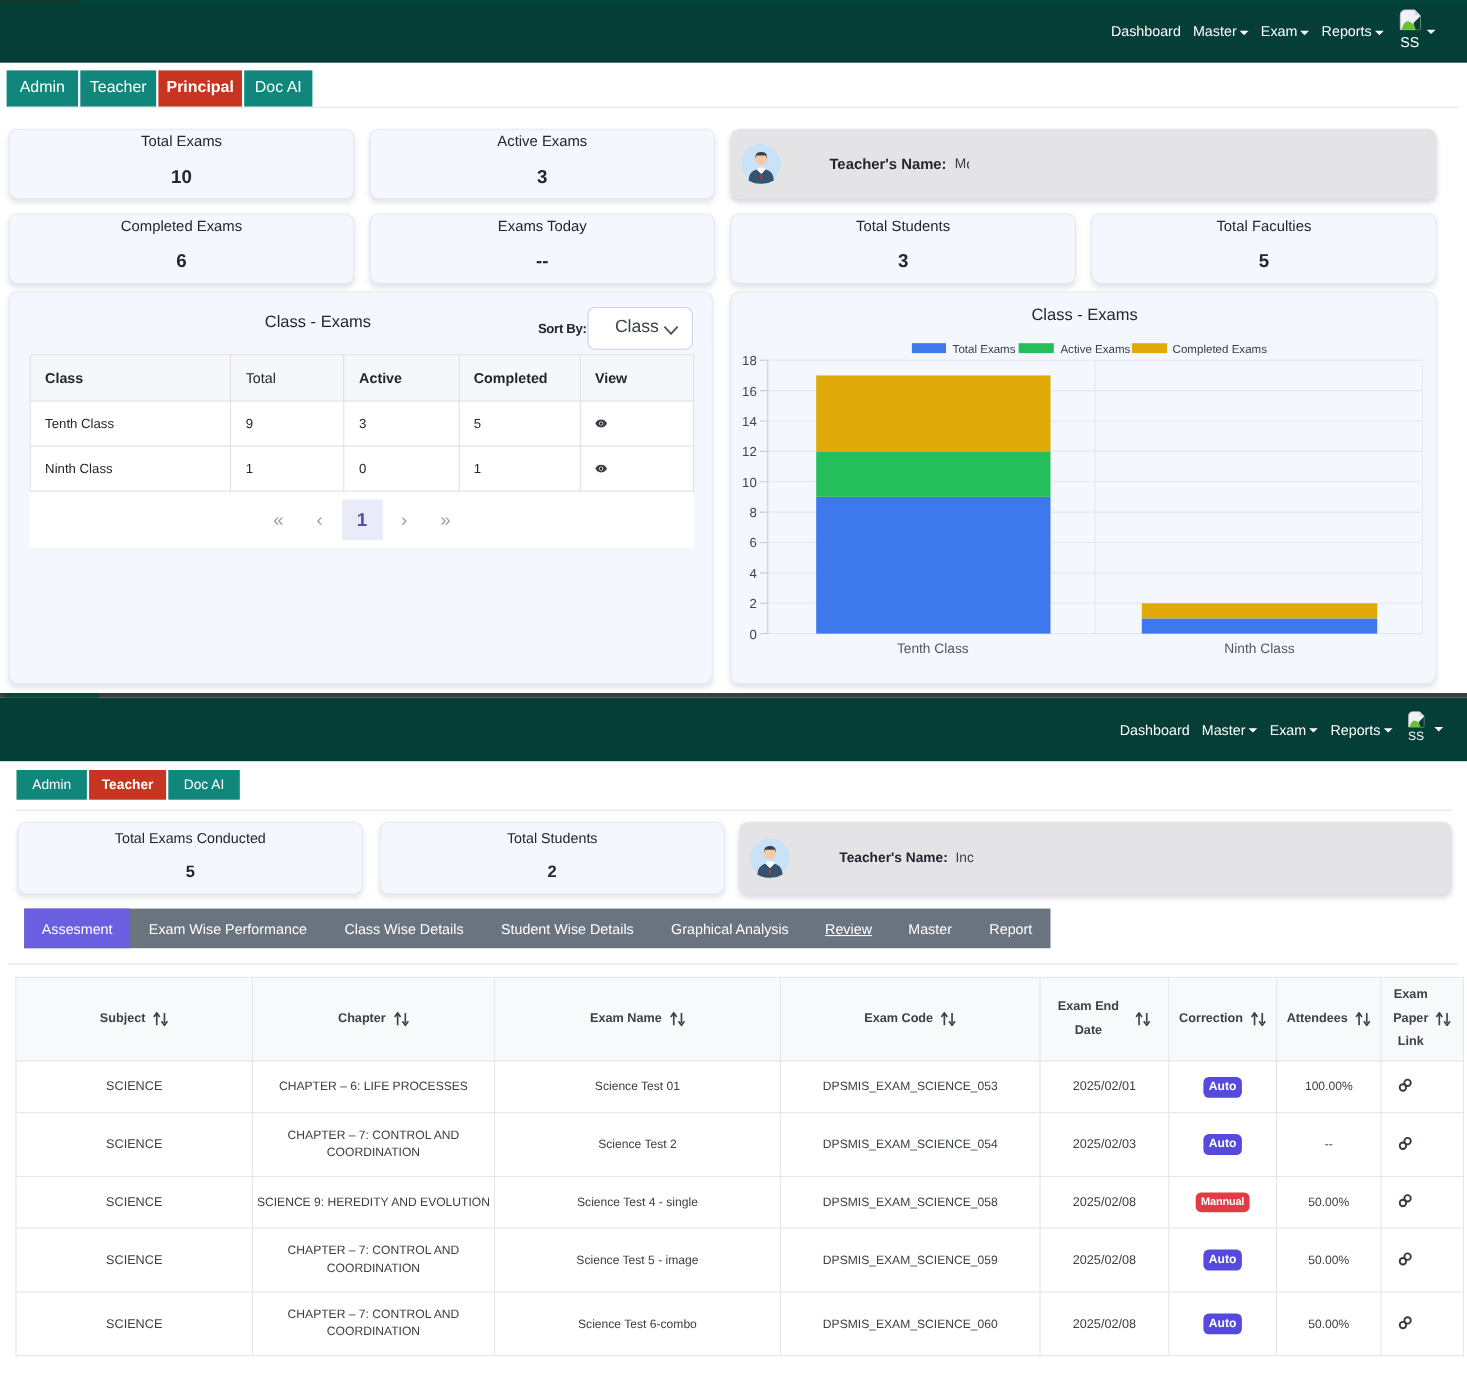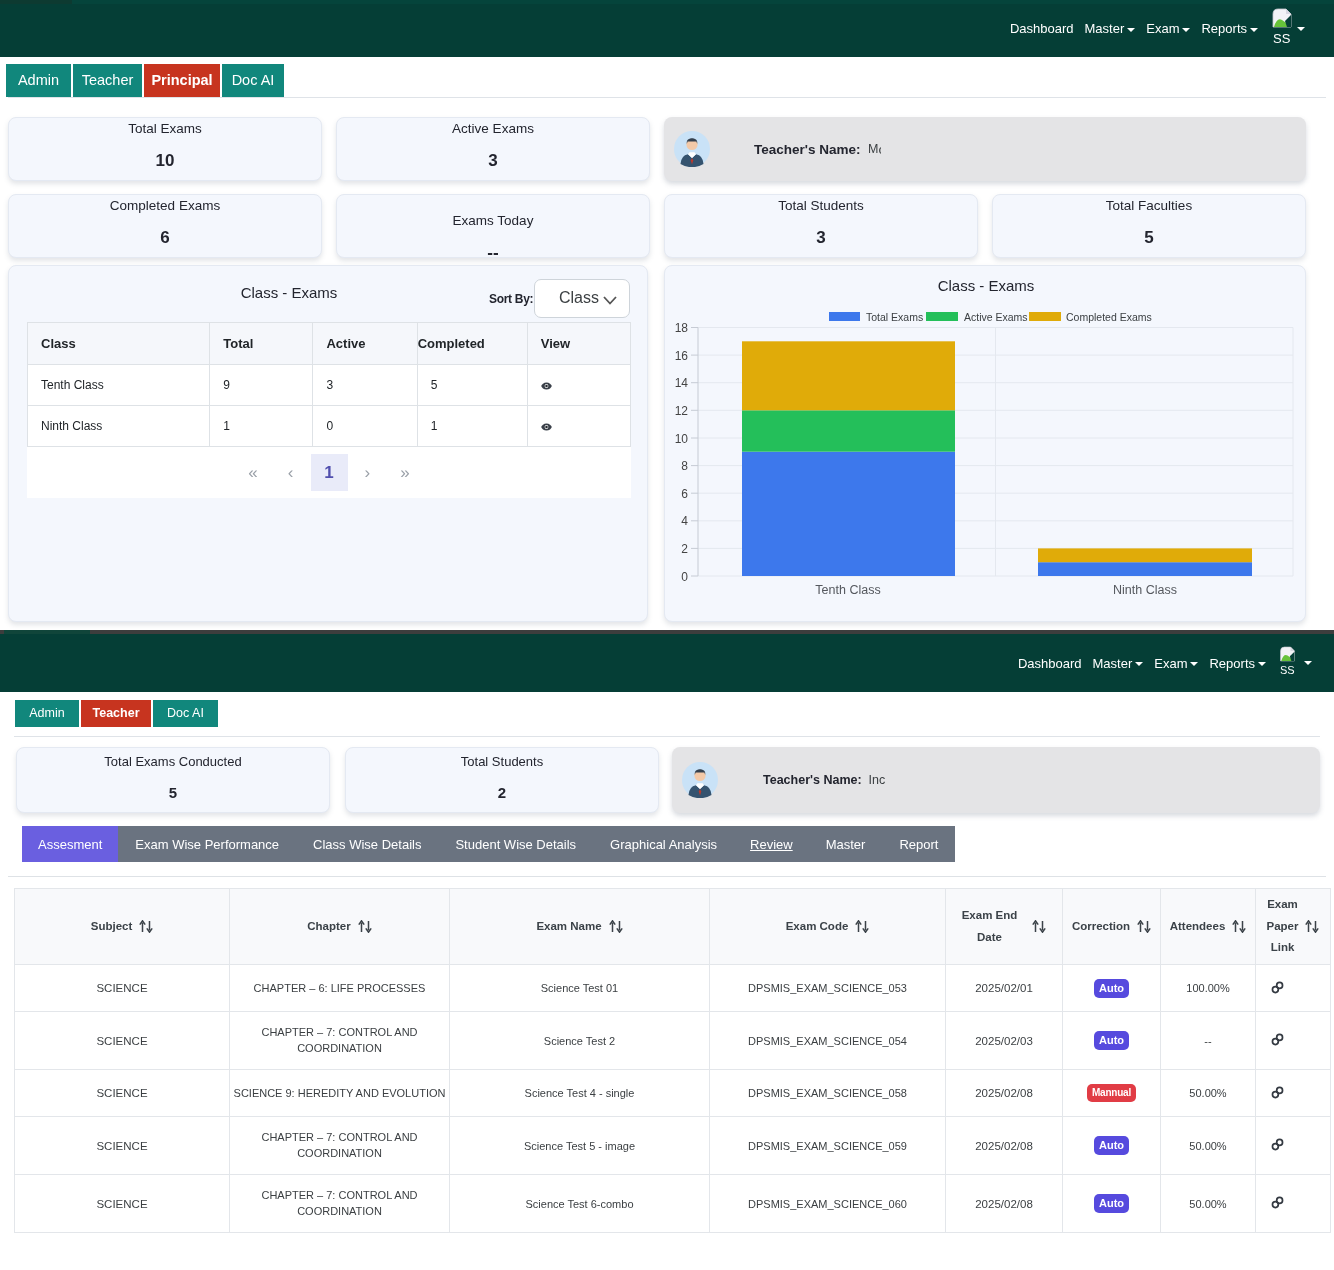--- a/index.html
+++ b/index.html
@@ -71,21 +71,21 @@
   <div style="position:absolute;left:90px;top:0;height:64px;display:flex;align-items:center;font-size:13.5px;color:#23252f;">
     <b>Teacher's Name:</b>&nbsp;&nbsp;<span style="color:#3c4043;font-size:12.5px;">M</span><span style="display:inline-block;width:3px;overflow:hidden;color:#3c4043;">c</span>
   </div>
 </div>
 
 <div class="card statcard" style="left:8px;top:194px;width:314px;height:64px;">
   <div class="lbl" style="margin-top:3px;font-size:13.5px;">Completed Exams</div>
   <div class="val" style="margin-top:15px;font-size:17px;">6</div>
 </div>
 <div class="card statcard" style="left:336px;top:194px;width:314px;height:64px;">
-  <div class="lbl" style="margin-top:18px;font-size:13.5px;">Exams Today</div>
+  <div class="lbl" style="margin-top:3px;font-size:13.5px;">Exams Today</div>
   <div class="val" style="margin-top:15px;font-size:17px;">--</div>
 </div>
 <div class="card statcard" style="left:664px;top:194px;width:314px;height:64px;">
   <div class="lbl" style="margin-top:3px;font-size:13.5px;">Total Students</div>
   <div class="val" style="margin-top:15px;font-size:17px;">3</div>
 </div>
 <div class="card statcard" style="left:992px;top:194px;width:314px;height:64px;">
   <div class="lbl" style="margin-top:3px;font-size:13.5px;">Total Faculties</div>
   <div class="val" style="margin-top:15px;font-size:17px;">5</div>
 </div>
@@ -97,23 +97,23 @@
     <span style="position:absolute;left:24px;top:9px;font-size:16px;color:#3c4043;">Class</span>
     <svg width="14" height="9" viewBox="0 0 14 9" style="position:absolute;right:12px;top:16px;">
           <path d="M1 1 L7 7.5 L13 1" fill="none" stroke="#555" stroke-width="1.8"></path>
         </svg>
   </div>
   <div style="position:absolute;left:18px;top:56px;width:604px;height:176px;background:#fff;">
     <table style="border-collapse:collapse;width:604px;font-family:'Liberation Sans',sans-serif;">
       <tbody>
             <tr style="height:42px;background:#f5f7fb;">
         <td style="border:1px solid #dee2e6;width:182px;padding-left:13px;font-size:13px;font-weight:bold;color:#212529;">Class</td>
-        <td style="border:1px solid #dee2e6;width:103px;padding-left:13px;font-size:13px;font-weight:bold;color:#212529;">Total</td>
+        <td style="border:1px solid #dee2e6;width:103px;padding-left:13px;font-size:13px;font-weight:normal;color:#212529;">Total</td>
         <td style="border:1px solid #dee2e6;width:104px;padding-left:13px;font-size:13px;font-weight:bold;color:#212529;">Active</td>
-        <td style="border:1px solid #dee2e6;width:110px;font-size:13px;font-weight:bold;color:#212529;">Completed</td>
+        <td style="border:1px solid #dee2e6;width:110px;padding-left:13px;font-size:13px;font-weight:bold;color:#212529;">Completed</td>
         <td style="border:1px solid #dee2e6;width:103px;padding-left:13px;font-size:13px;font-weight:bold;color:#212529;">View</td>
       </tr>
       <tr style="height:41px;">
         <td style="border:1px solid #dee2e6;padding-left:13px;font-size:12px;color:#212529;">Tenth Class</td>
         <td style="border:1px solid #dee2e6;padding-left:13px;font-size:12px;color:#212529;">9</td>
         <td style="border:1px solid #dee2e6;padding-left:13px;font-size:12px;color:#212529;">3</td>
         <td style="border:1px solid #dee2e6;padding-left:13px;font-size:12px;color:#212529;">5</td>
         <td style="border:1px solid #dee2e6;padding-left:13px;"><svg width="11" height="8" viewBox="0 0 11 8">
                   <path d="M5.5 0.4 C2.6 0.4 0.9 2.4 0.2 4 C0.9 5.6 2.6 7.6 5.5 7.6 C8.4 7.6 10.1 5.6 10.8 4 C10.1 2.4 8.4 0.4 5.5 0.4 Z" fill="#3a4049"></path>
                   <circle cx="5.5" cy="4" r="1.9" fill="#fff"></circle>

